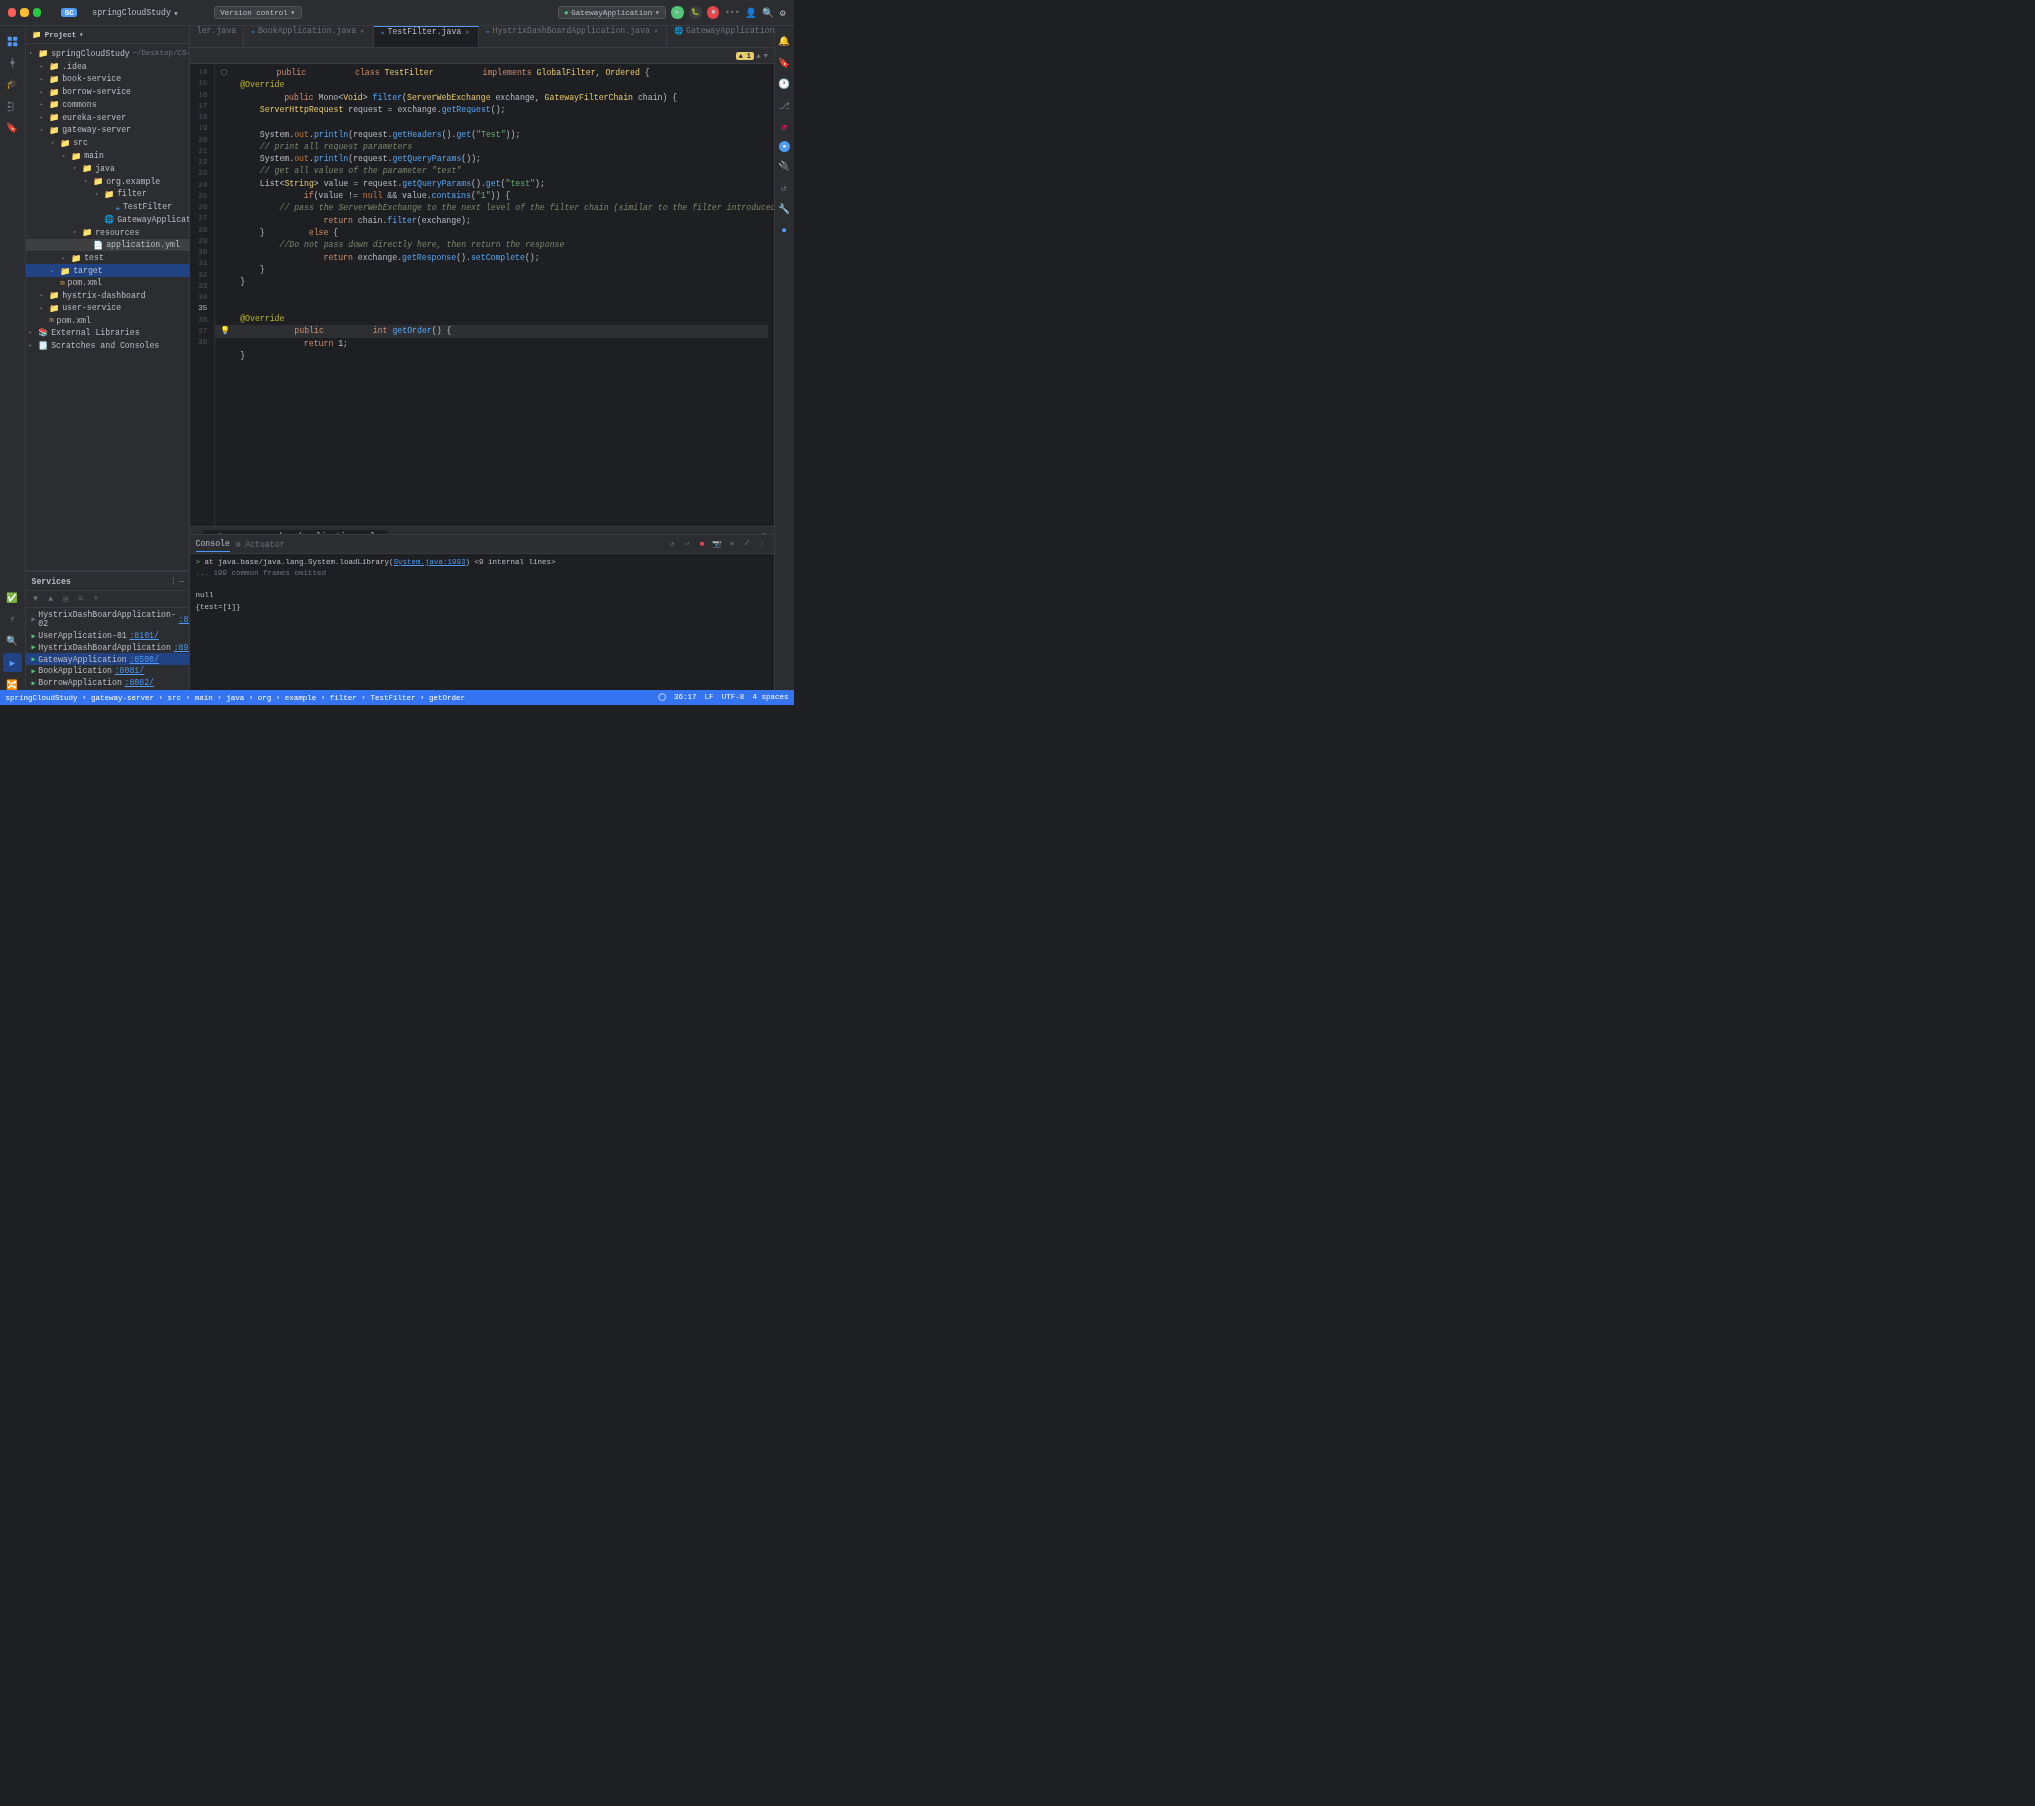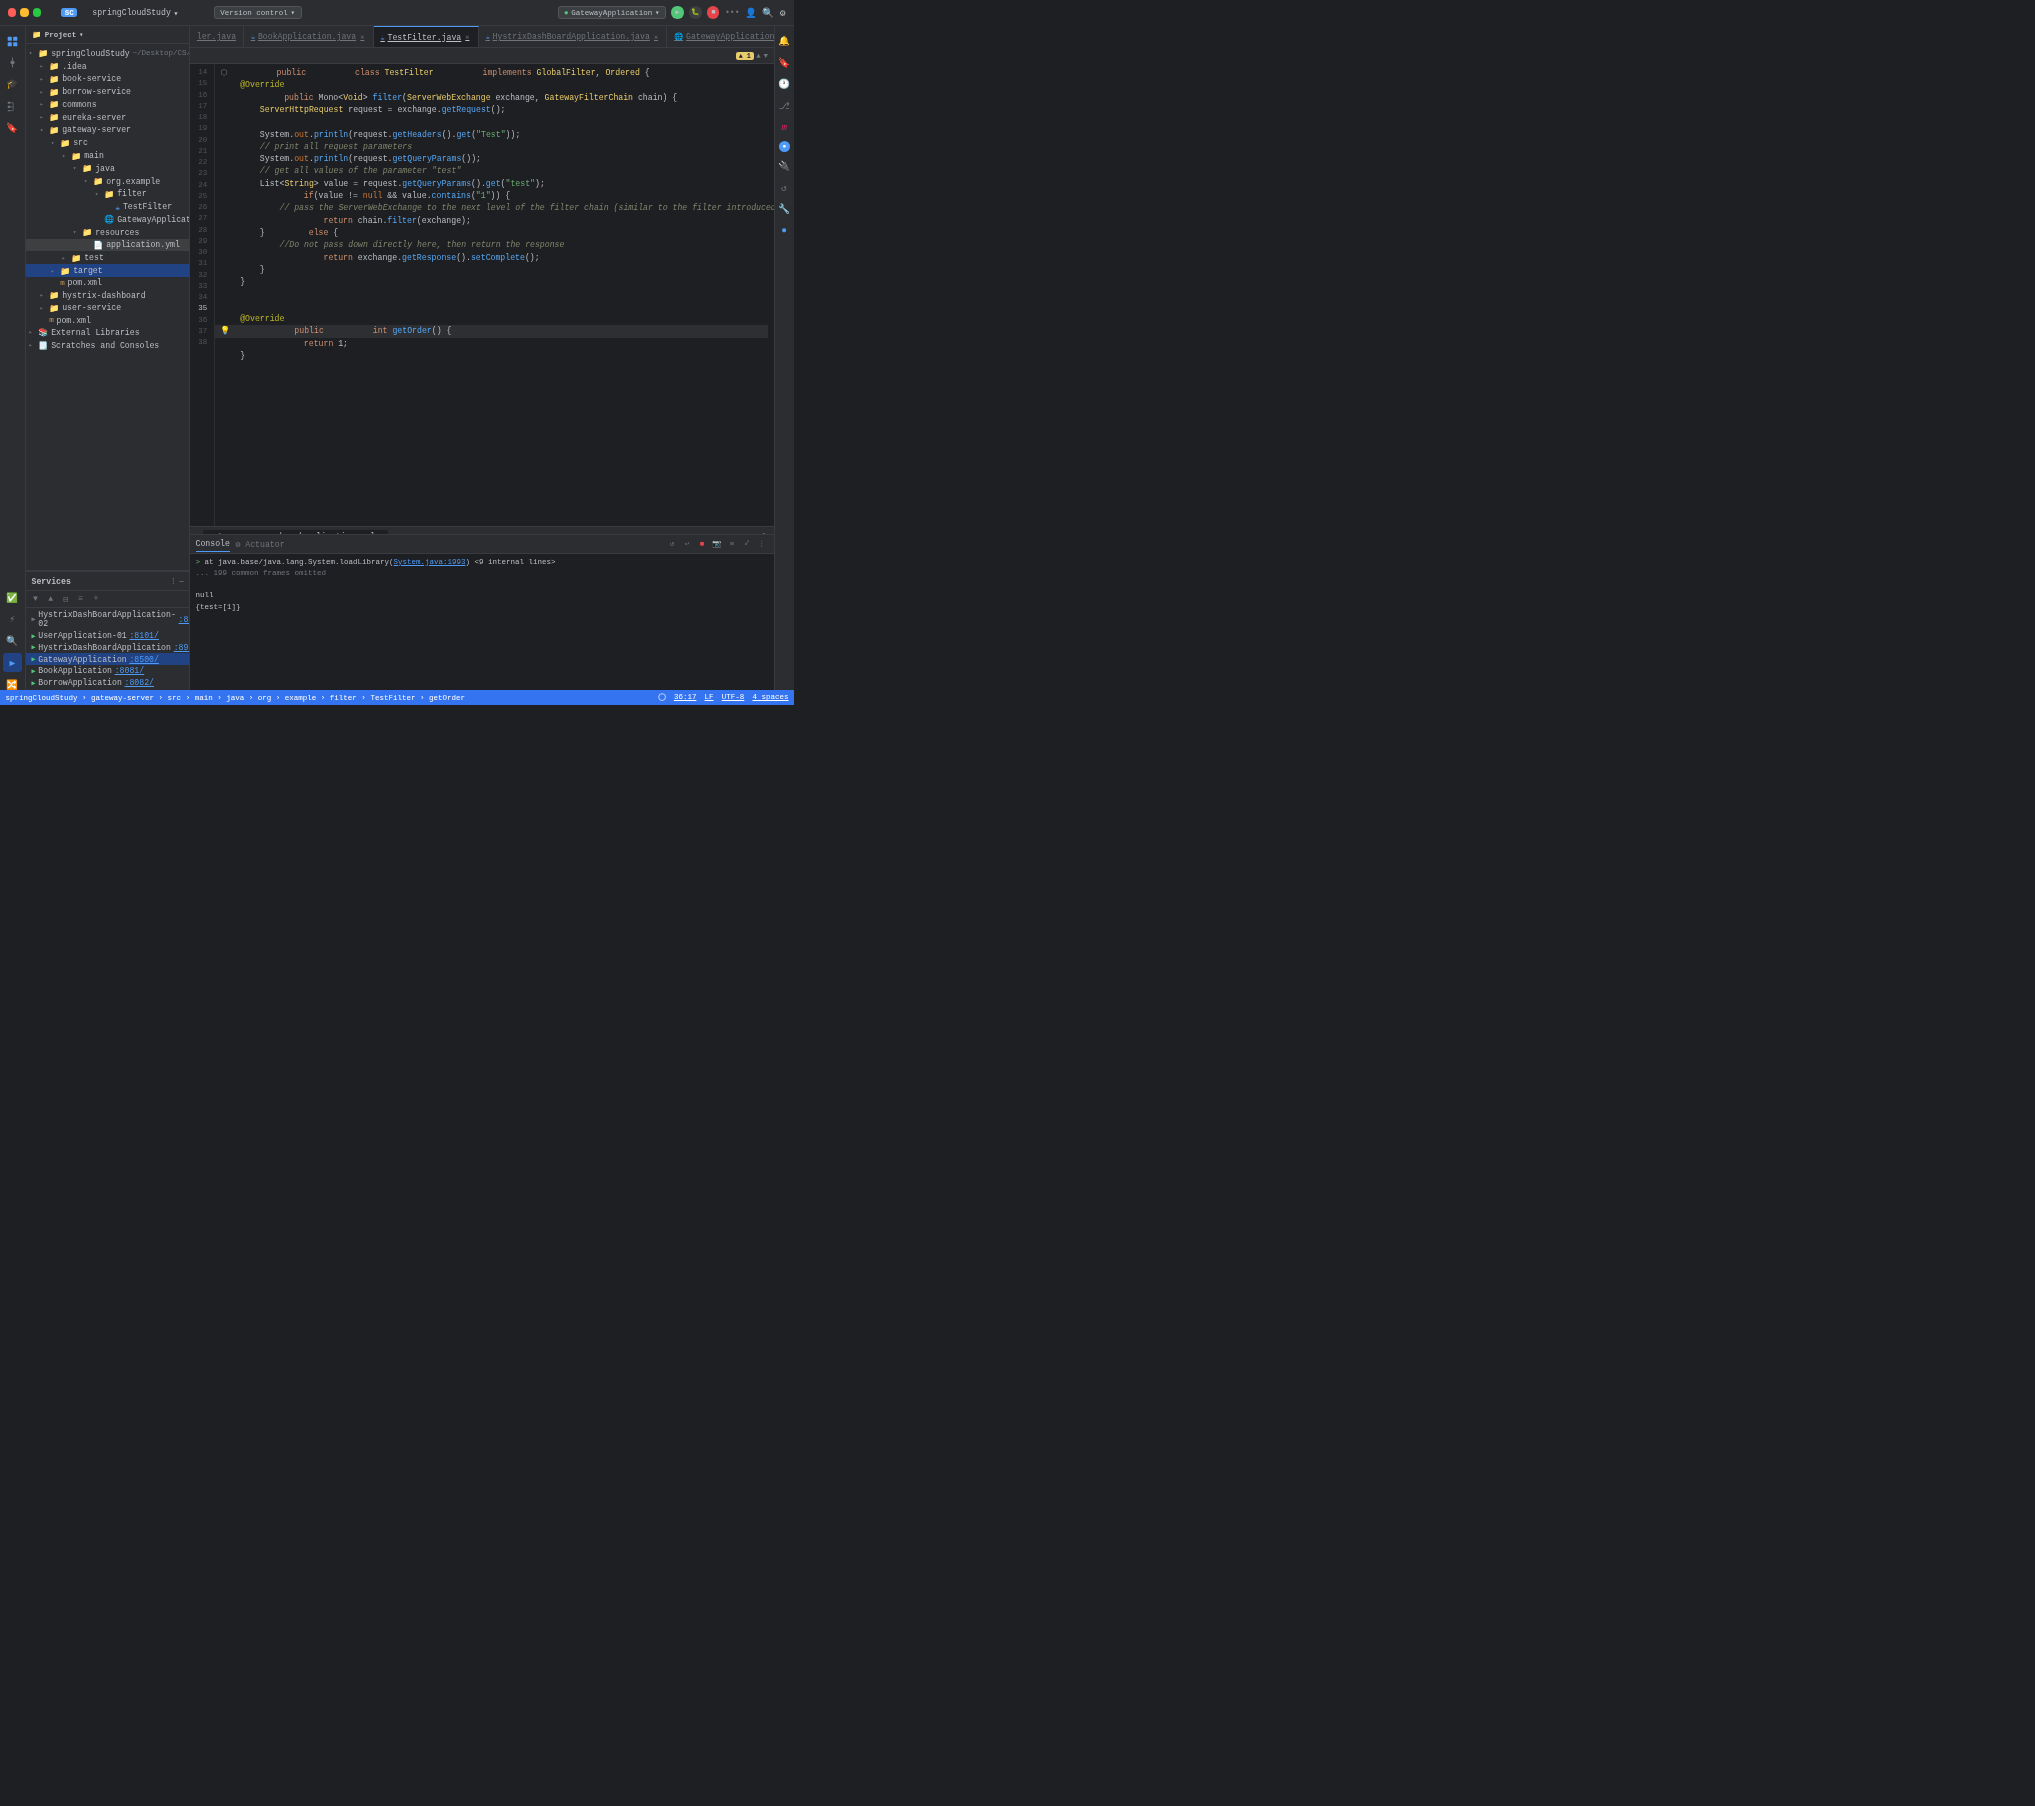--- a/index.html
+++ b/index.html
@@ -200,29 +200,28 @@
     .tab-bar {
       height: 22px;
       background: #2b2d30;
       display: flex;
       align-items: stretch;
       border-bottom: 0.7px solid #393b40;
       overflow: hidden;
     }
     .tab {
       display: flex;
-      align-items: center;
+      align-items: flex-start;
       padding: 0 6.8px;
       gap: 2.7px;
       font-size: 8.2px;
       color: #6f737a;
       cursor: pointer;
       border-right: 0.7px solid #393b40;
       white-space: nowrap;
-      text-decoration: underline;
     }
     .tab.active {
       background: #1e1f22;
       color: #bcbec4;
       border-top: 1.4px solid #4e9bf7;
     }
     .tab-close {
       font-size: 6.8px;
       color: #6f737a;
       cursor: pointer;
@@ -501,21 +500,21 @@
       padding: 0 5.5px;
       font-size: 7.5px;
       color: #fff;
       gap: 2.7px;
     }
     .status-right {
       margin-left: auto;
       display: flex;
       gap: 8.2px;
     }
-    .status-item { cursor: pointer; text-decoration: underline; }
+    .status-item { cursor: pointer; }
 
     
     ::-webkit-scrollbar { width: 4.1px; height: 4.1px; }
     ::-webkit-scrollbar-track { background: #1e1f22; }
     ::-webkit-scrollbar-thumb { background: #4f5359; border-radius: 2.1px; }
 
     .warn-badge {
       background: #e8cb6a;
       color: #1e1f22;
       border-radius: 2.1px;

